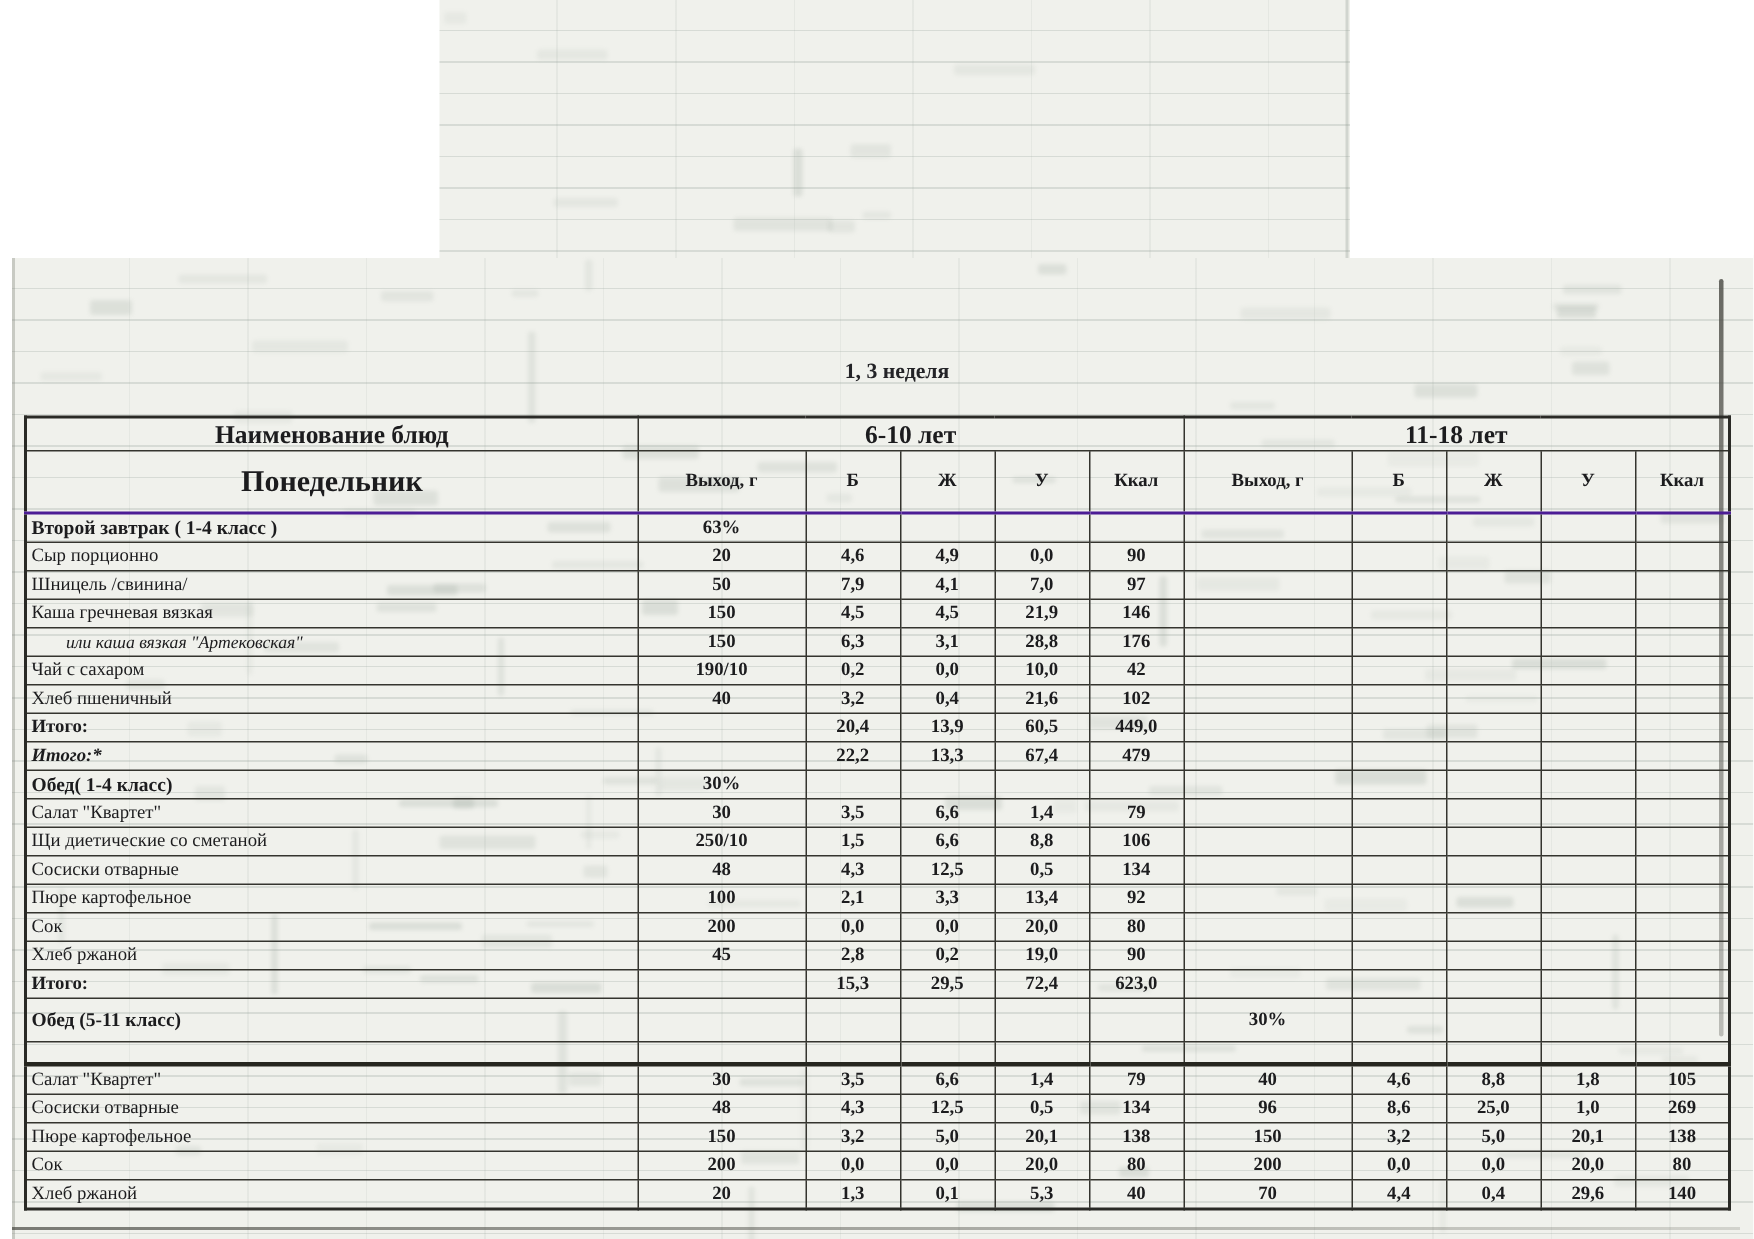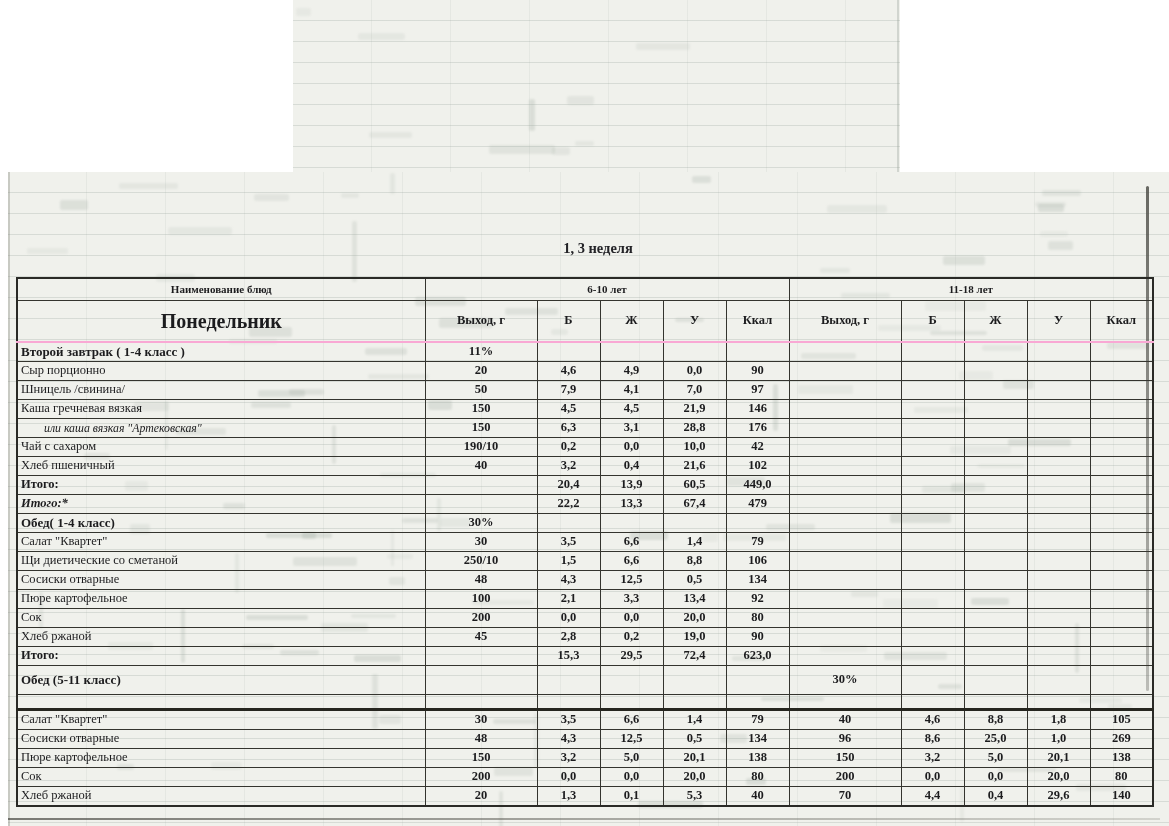--- a/index.html
+++ b/index.html
@@ -47,22 +47,22 @@
     border-collapse:collapse;table-layout:fixed;
     font-size:12.5px;color:#1c1c1e;
   }
   table.menu td{
     border:1px solid #34342e;
     padding:0 3px;overflow:hidden;white-space:nowrap;
     height:18px;line-height:1.05;vertical-align:middle;
   }
   table.menu{border:2px solid #2a2a26;}
   thead td.h{font-weight:bold;text-align:center;}
-  thead tr.groups td{height:21px;font-size:11px;}
-  thead tr.cols td{height:40px;border-bottom:2px solid #f9a8d4;}
+  thead tr.groups td{height:21px;font-size:17px;}
+  thead tr.cols td{height:40px;border-bottom:2px solid #4c1d95;}
   td.day{font-size:20px;font-weight:bold;text-align:center;padding-right:90px;}
   td.name{text-align:left;padding-left:5px;}
   td.num{text-align:center;font-weight:bold;}
   tr.r-section td.name, tr.r-section-tall td.name{font-weight:bold;font-size:13px;}
   tr.r-section td.num, tr.r-section-tall td.num{font-weight:bold;}
   tr.r-alt td.name{font-style:italic;padding-left:26px;font-size:11.8px;}
   tr.r-total td.name{font-weight:bold;}
   tr.r-total-star td.name{font-weight:bold;font-style:italic;}
   tr.r-section-tall td{height:28px;}
   tr.r-spacer td{height:13px;border-bottom:3px solid #26261f;}
@@ -232,21 +232,21 @@
         <td class="h">Выход, г</td>
         <td class="h">Б</td>
         <td class="h">Ж</td>
         <td class="h">У</td>
         <td class="h">Ккал</td>
       </tr>
     </thead>
     <tbody>
         <tr class="r-section">
           <td class="name">Второй завтрак ( 1-4 класс )</td>
-          <td class="num">11%</td>
+          <td class="num">63%</td>
           <td class="num"></td>
           <td class="num"></td>
           <td class="num"></td>
           <td class="num"></td>
           <td class="num"></td>
           <td class="num"></td>
           <td class="num"></td>
           <td class="num"></td>
           <td class="num"></td>
         </tr>

